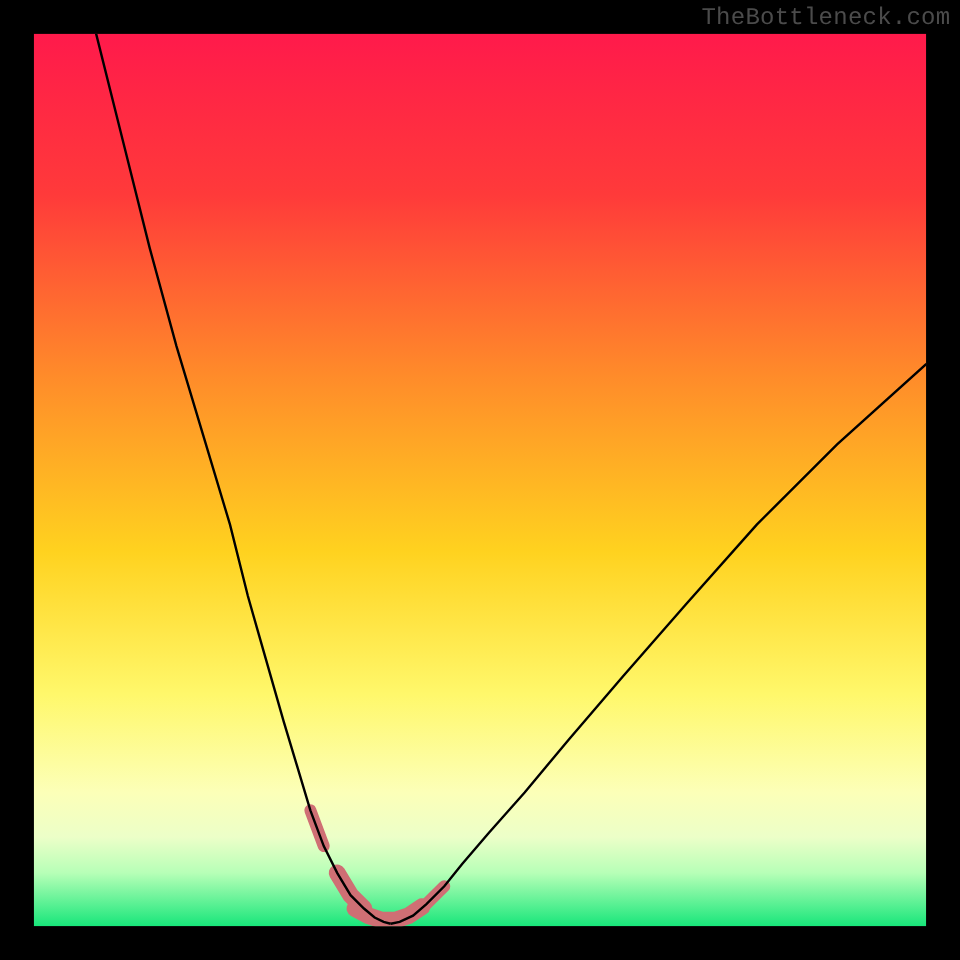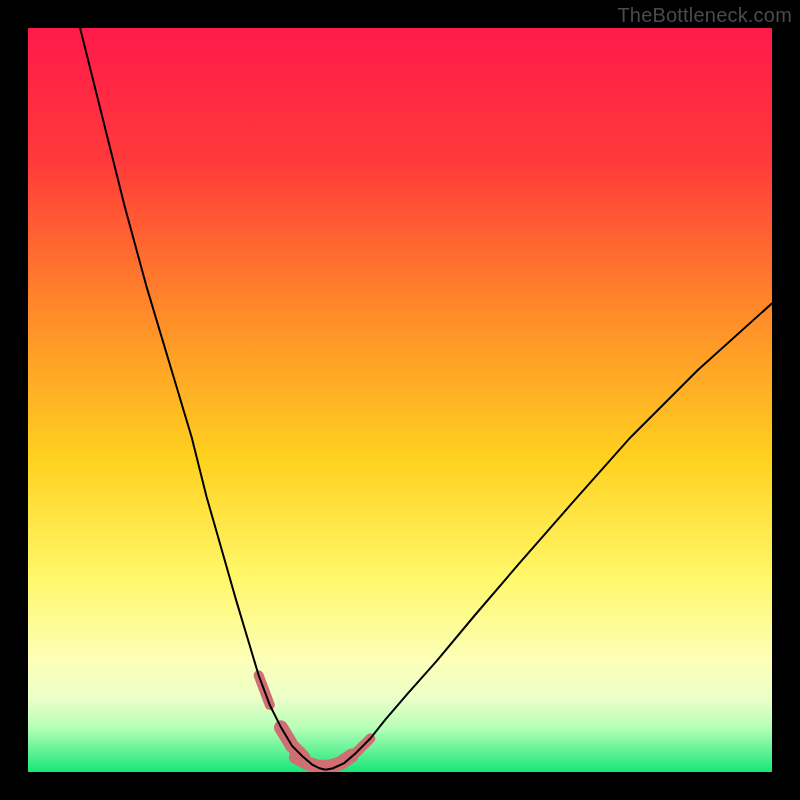--- a/index.html
+++ b/index.html
@@ -27,21 +27,21 @@
     overflow: hidden;
   }
   .watermark {
     position: absolute;
     top: 4px;
     right: 8px;
     color: #4b4b4b;
     font-size: 20px;
     font-weight: 500;
     letter-spacing: 0.2px;
-    font-family: Liberation Sans, sans-serif;
+    font-family: Liberation Mono, monospace;
   }
   svg { display: block; }
   .curve {
     fill: none;
     stroke: #000;
     stroke-width: 2;
   }
   .highlight {
     fill: none;
     stroke: #cf6f74;

